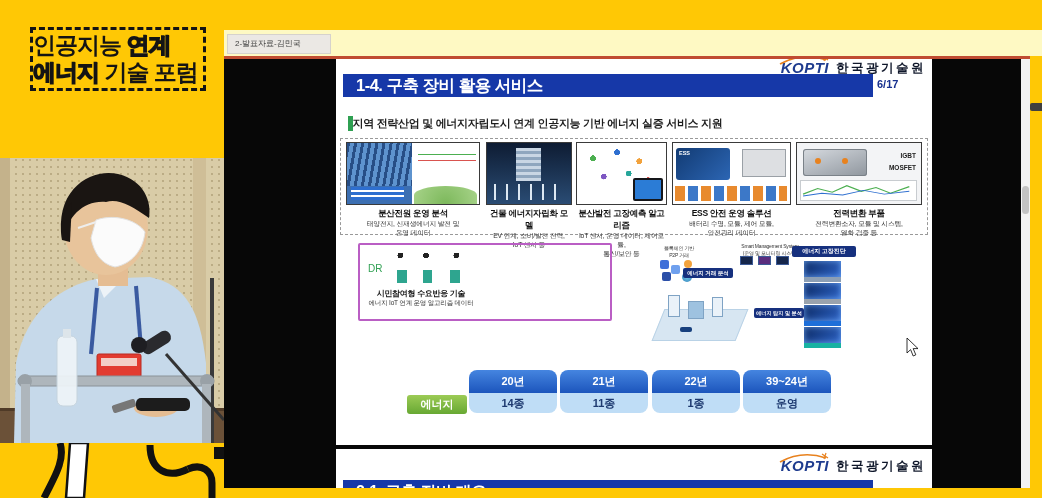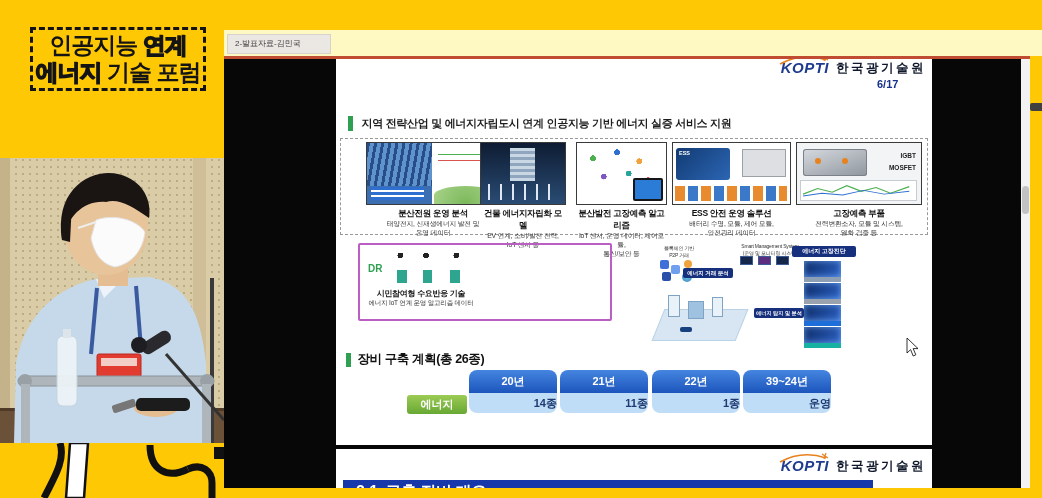--- a/index.html
+++ b/index.html
@@ -3,21 +3,21 @@
 <meta charset="utf-8">
 <style>
   *{margin:0;padding:0;box-sizing:border-box}
   body{background:#333}
   .stage{position:relative;width:1042px;height:498px;background:#FFC805;overflow:hidden;
          font-family:"Liberation Sans",sans-serif}
   .abs{position:absolute}
 
   
   .badge{left:30px;top:27px;width:176px;height:64px;border:3px dashed #141414;
-         display:flex;flex-direction:column;justify-content:center;align-items:center;
+         display:flex;flex-direction:column;justify-content:center;
          font-weight:900;font-size:23px;line-height:1.18;color:#141414;letter-spacing:-1px}
   .badge .outline{color:#fff;-webkit-text-stroke:1.4px #141414;
          text-shadow:-1px -1px 0 #141414,1px -1px 0 #141414,-1px 1px 0 #141414,1px 1px 0 #141414}
   .badge .outline{text-shadow:none}
 
   
   .photo{left:0;top:158px;width:224px;height:285px;overflow:hidden}
 
   
   .doodles{left:0;top:443px;width:224px;height:55px;overflow:hidden}
@@ -37,28 +37,28 @@
   
   .slide{left:336px;top:59px;width:596px;height:386px;background:#fff;overflow:hidden}
   .logo-row{position:absolute;right:6px;top:1px;height:17px;display:flex;align-items:flex-end;gap:7px}
   .kopti-wrap{position:relative;padding-top:4px}
   .kopti-swoosh{position:absolute;left:-3px;top:-2px}
   .kopti-text{font-size:15px;font-weight:900;font-style:italic;color:#1F3C8F;letter-spacing:.5px}
   .org-text{font-size:12.5px;font-weight:700;color:#0f172a;letter-spacing:2.5px}
   .titlebar{position:absolute;left:7px;top:15px;width:530px;height:23px;background:#1638A8}
   .titlebar span{display:block;font-size:16.5px;font-weight:800;color:#fff;padding-left:13px;line-height:23px;letter-spacing:-.5px}
   .pageno{position:absolute;left:541px;top:19px;font-size:11px;font-weight:700;color:#16308F}
-  .subrow{position:absolute;left:12px;top:57px;display:flex;align-items:center;gap:9px}
+  .subrow{position:absolute;left:12px;top:57px;display:flex;align-items:center;gap:0}
   .greenbar{width:4.5px;height:15px;background:#2FA052}
   .subrow span{font-size:11px;font-weight:700;color:#1d1d1d;letter-spacing:-.3px}
   .dashbox{position:absolute;left:4px;top:79px;width:588px;height:97px;border:1.5px dashed #999}
 
   
   .card{position:absolute;top:83px;text-align:center}
-  .c1{left:30px;width:134px}.c2{left:144px;width:86px}.c3{left:240px;width:91px}
+  .c1{left:10px;width:134px}.c2{left:150px;width:86px}.c3{left:240px;width:91px}
   .c4{left:336px;width:119px}.c5{left:460px;width:126px}
   .card-img{position:relative;height:63px;border:1px solid #3a3a3a;background:#fff;overflow:hidden}
   .card-title{font-size:8.5px;font-weight:800;color:#111;margin-top:3px;letter-spacing:-.3px}
   .card-desc{font-size:6.8px;color:#333;line-height:1.3;letter-spacing:-.2px}
   .img1{background:linear-gradient(90deg,#3C6FB2 0 49%,#fff 49%)}
   .img1 .panels{position:absolute;left:0;top:0;width:49%;height:70%;
      background:repeating-linear-gradient(100deg,#274E86 0 3px,#5E93CE 3px 7px)}
   .img1 .chips{position:absolute;left:4px;bottom:4px;width:40%;height:22%;
      background:repeating-linear-gradient(180deg,#2E6FD0 0 3px,#fff 3px 5px)}
   .img1 .hill{position:absolute;right:2px;bottom:0;width:48%;height:30%;border-radius:50% 50% 0 0;
@@ -95,21 +95,21 @@
   .img5 .lbl{position:absolute;right:5px;top:7px;text-align:right;font-size:6.5px;font-weight:600;color:#222;line-height:1.8}
   .img5 .chart{position:absolute;left:3px;bottom:3px;width:94%;height:34%;background:#fff;border:1px solid #C8CCD0}
 
   
   .pbox{position:absolute;left:22px;top:184px;width:254px;height:78px;border:2px solid #BA5EC4;border-radius:2px}
   .mini{position:absolute;top:2px;width:122px;text-align:center}
   .m1{left:2px}.m2{left:126px}
   .mini-img{position:relative;height:43px;background:#fff;overflow:hidden}
   .mini-title{font-size:8px;font-weight:800;color:#111;letter-spacing:-.3px}
   .mini-desc{font-size:6.5px;color:#333;letter-spacing:-.2px}
-  .dr{position:absolute;left:8px;top:18px;font-size:10px;font-weight:700;color:#2FA052}
+  .dr{position:absolute;left:8px;top:18px;font-size:10px;font-weight:400;color:#2FA052}
   .figs{position:absolute;left:34px;top:8px;width:80px;height:30px;
      background:radial-gradient(circle 3px at 8% 20%,#222 95%,transparent),
         radial-gradient(circle 3px at 40% 18%,#222 95%,transparent),
         radial-gradient(circle 3px at 78% 20%,#222 95%,transparent),
         linear-gradient(90deg,transparent 4%,#2EA58F 4% 16%,transparent 16% 36%,#2EA58F 36% 48%,transparent 48% 70%,#2EA58F 70% 82%,transparent 82%)}
   .figs{background-size:100% 40%,100% 40%,100% 40%,100% 45%;background-repeat:no-repeat;
      background-position:0 0,0 0,0 0,0 100%}
   .plat{position:absolute;left:26px;top:22px;width:62px;height:16px;background:#7CC06B;transform:skewX(-28deg)}
   .pb1,.pb2,.pb3{position:absolute;background:#EDF1F5;border:1px solid #9FB2C4}
   .pb1{left:36px;top:8px;width:10px;height:16px}.pb2{left:52px;top:4px;width:12px;height:20px}.pb3{left:70px;top:10px;width:9px;height:13px}
@@ -146,21 +146,21 @@
   .planrow{position:absolute;left:10px;top:292px;display:flex;align-items:center;gap:7px}
   .planrow b{font-size:12.5px;font-weight:800;color:#111;letter-spacing:-.4px}
   .plabel{position:absolute;left:71px;top:336px;width:60px;height:19px;border-radius:3px;
      background:linear-gradient(180deg,#9CCB55,#67A833);color:#fff;font-size:11px;font-weight:800;
      text-align:center;line-height:19px}
   .pcol{position:absolute;top:311px;width:88px;border-radius:8px;overflow:hidden}
   .pc1{left:133px}.pc2{left:224px}.pc3{left:316px}.pc4{left:407px}
   .phead{height:23px;background:linear-gradient(180deg,#4585E0,#1C55BC);color:#fff;font-size:11px;
      font-weight:800;text-align:center;line-height:23px}
   .pbody{height:20px;background:#BFDDF6;color:#1E3A70;font-size:11px;font-weight:700;
-     text-align:right;line-height:20px}
+     text-align:center;line-height:20px}
 
   
   .slide2{left:336px;top:449px;width:596px;height:39px;background:#fff;overflow:hidden}
   .logo-row2{position:absolute;right:6px;top:9px;height:17px;display:flex;align-items:flex-end;gap:7px}
   .bluebar2{position:absolute;left:7px;top:31px;width:530px;height:8px;background:#1638A8;overflow:hidden}
   .bluebar2 span{display:block;font-size:16px;font-weight:800;color:#fff;padding-left:13px;margin-top:2px;letter-spacing:-.5px}
 
   .cursor{left:906px;top:338px}
 </style>
 </head>
@@ -260,20 +260,23 @@
       <span class="kopti-wrap">
         <svg class="kopti-swoosh" width="52" height="12" viewBox="0 0 52 12">
           <path d="M2,11 Q24,-1 48,7" stroke="#E8821E" stroke-width="1.6" fill="none"></path>
           <path d="M44,3 L50,7 M48,2 L46,8" stroke="#E8821E" stroke-width="1.2"></path>
         </svg>
         <span class="kopti-text">KOPTI</span>
       </span>
       <span class="org-text">한국광기술원</span>
     </div>
 
+    <div class="titlebar">
+      <span>1-4. 구축 장비 활용 서비스</span>
+    </div>
     <div class="pageno">6/17</div>
 
     <div class="subrow">
       <i class="greenbar"></i>
       <span>지역 전략산업 및 에너지자립도시 연계 인공지능 기반 에너지 실증 서비스 지원</span>
     </div>
 
     <div class="dashbox"></div>
 
     <div class="card c1">
@@ -334,21 +337,21 @@
         <span class="lbl">
           <span>IGBT</span><br><span>MOSFET</span>
         </span>
         <span class="chart">
           <svg width="100%" height="100%" viewBox="0 0 110 20" preserveAspectRatio="none">
             <polyline points="2,14 16,8 30,12 44,5 58,11 72,7 86,13 104,6" stroke="#4CAF50" stroke-width="1.2" fill="none"></polyline>
             <polyline points="2,16 20,13 40,15 60,10 80,14 104,11" stroke="#2E6FD0" stroke-width="1" fill="none"></polyline>
           </svg>
         </span>
       </div>
-      <div class="card-title">고장예측 부품</div>
+      <div class="card-title">전력변환 부품</div>
       <div class="card-desc">
         <span>전력변환소자, 모듈 및 시스템,</span><br><span>열화 검증 등</span>
       </div>
     </div>
 
     <div class="pbox"></div>
     <div class="mini m1" style="position:absolute;left:24px;top:186px">
       <div class="mini-img">
         <span class="dr">DR</span>
         <i class="figs"></i>
@@ -395,24 +398,20 @@
       </div>
     <div class="pill" style="left:418px;top:249px;width:50px;height:10px;font-size:5.2px;line-height:10px">에너지 탐지 및 분석</div>
     <div class="city">
       <i class="cityfloor"></i>
         <i class="cb cb1"></i>
         <i class="cb cb2"></i>
         <i class="cb cb3"></i>
         <i class="car"></i>
     </div>
 
-    <div class="planrow">
-      <i class="greenbar" style="height:14px"></i>
-      <b>장비 구축 계획(총 26종)</b>
-    </div>
     <div class="plabel">에너지</div>
     <div class="pcol pc1">
       <div class="phead">20년</div>
       <div class="pbody">14종</div>
     </div>
     <div class="pcol pc2">
       <div class="phead">21년</div>
       <div class="pbody">11종</div>
     </div>
     <div class="pcol pc3">

